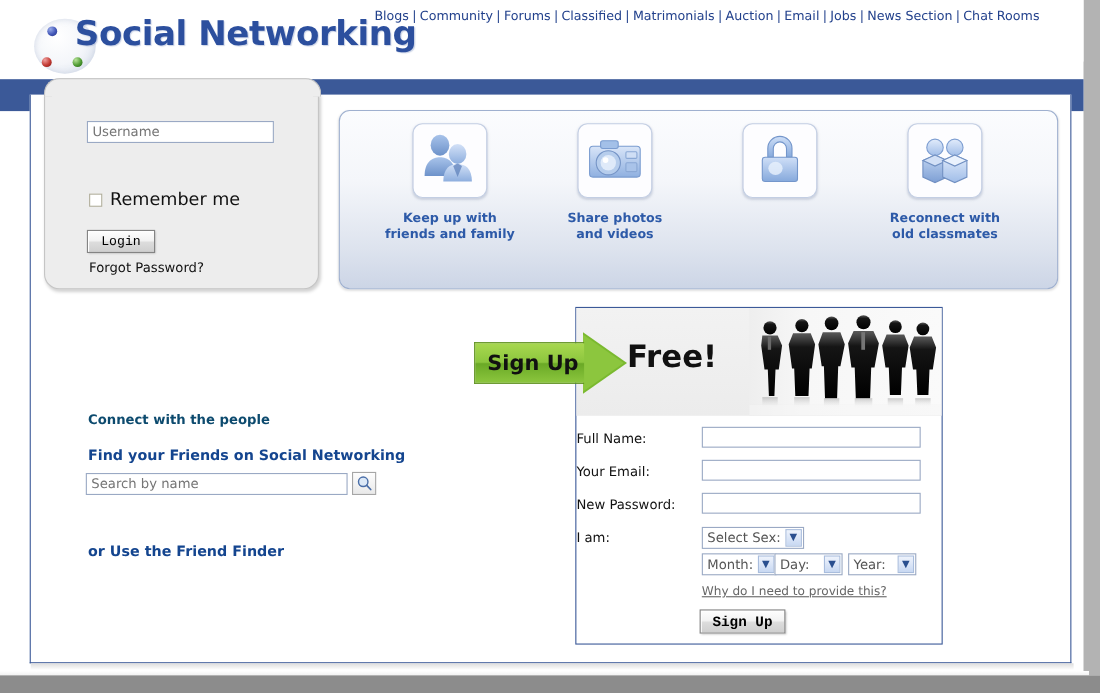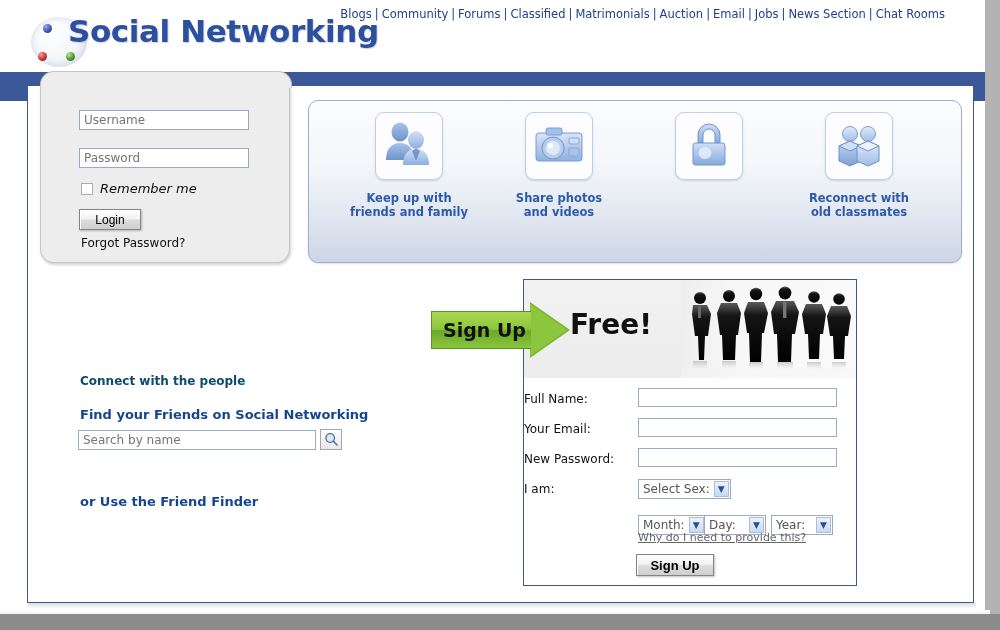--- a/index.html
+++ b/index.html
@@ -101,27 +101,27 @@
   .txt {
     font-family:"DejaVu Sans","Liberation Sans",sans-serif;
     font-size:12px; color:#15803d;
     border:1px solid #9aa9c4; background:#fff;
     padding:2px 4px;
   }
   .login-input { position:absolute; width:170px; height:20px; }
   #login-user { left:38px; top:24px; }
   #login-pass { left:38px; top:62px; }
 
-  .remember-row { position:absolute; left:40px; top:95px; font-size:13px; color:#111;font-style:italic; }
+  .remember-row { position:absolute; left:40px; top:85px; font-size:16px; color:#111; }
   .cbx {
     display:inline-block; width:12px; height:12px;
     border:1px solid #b0ad9a; background:#fff; vertical-align:-2px; margin-right:7px;
   }
   .btn-3d {
-    font-family:Liberation Sans, sans-serif;
+    font-family:Liberation Mono, monospace;
     font-size:12px; color:#000;
     background:linear-gradient(#fefefe 0%, #f3f3f3 45%, #dcdcdc 55%, #cfcfcf 100%);
     border:1px solid #848484;
     box-shadow: inset 1px 1px 0 #ffffff, 1px 1px 2px rgba(0,0,0,.25);
     cursor:pointer;
   }
   #login-btn { position:absolute; left:38px; top:123px; width:62px; height:21px; }
   .forgot { position:absolute; left:40px; top:150px; font-size:12px; color:#111; text-decoration:none; }
 
   
@@ -254,21 +254,20 @@
     </div>
   </div>
 
   <div class="bluebar"></div>
 
   <div class="frame"></div>
   <div class="frame-shadow"></div>
 
   <div class="login-panel">
     <input id="login-user" class="txt login-input" type="text" placeholder="Username" style="">
-    <input id="login-pass" class="txt login-input" type="text" placeholder="Password" style="">
 
     <div class="remember-row">
       <span class="cbx"></span><span>Remember me</span>
     </div>
 
     <button id="login-btn" class="btn-3d">Login</button>
 
     <a href="#" class="forgot">Forgot Password?</a>
   </div>
 
@@ -475,21 +474,21 @@
       <div class="frow" style="top:100px;">
         <div class="flabel">I am:</div>
         <div class="selwrap" style="left:114px; top:0;">
           <span class="sel-box">
             <span>Select Sex:</span>
             <span class="sel-arrow">▼</span>
           </span>
         </div>
       </div>
 
-      <div class="frow" style="top:136px;">
+      <div class="frow" style="top:124px;">
         <div class="selwrap" style="left:114px; top:0;">
           <span class="sel-box">
             <span>Month:</span>
             <span class="sel-arrow">▼</span>
           </span>
         </div>
         <div class="selwrap" style="left:180px; top:0;">
           <span class="sel-box" style="width:62px;">
             <span>Day:</span>
             <span class="sel-arrow" style="margin-left:auto;">▼</span>

